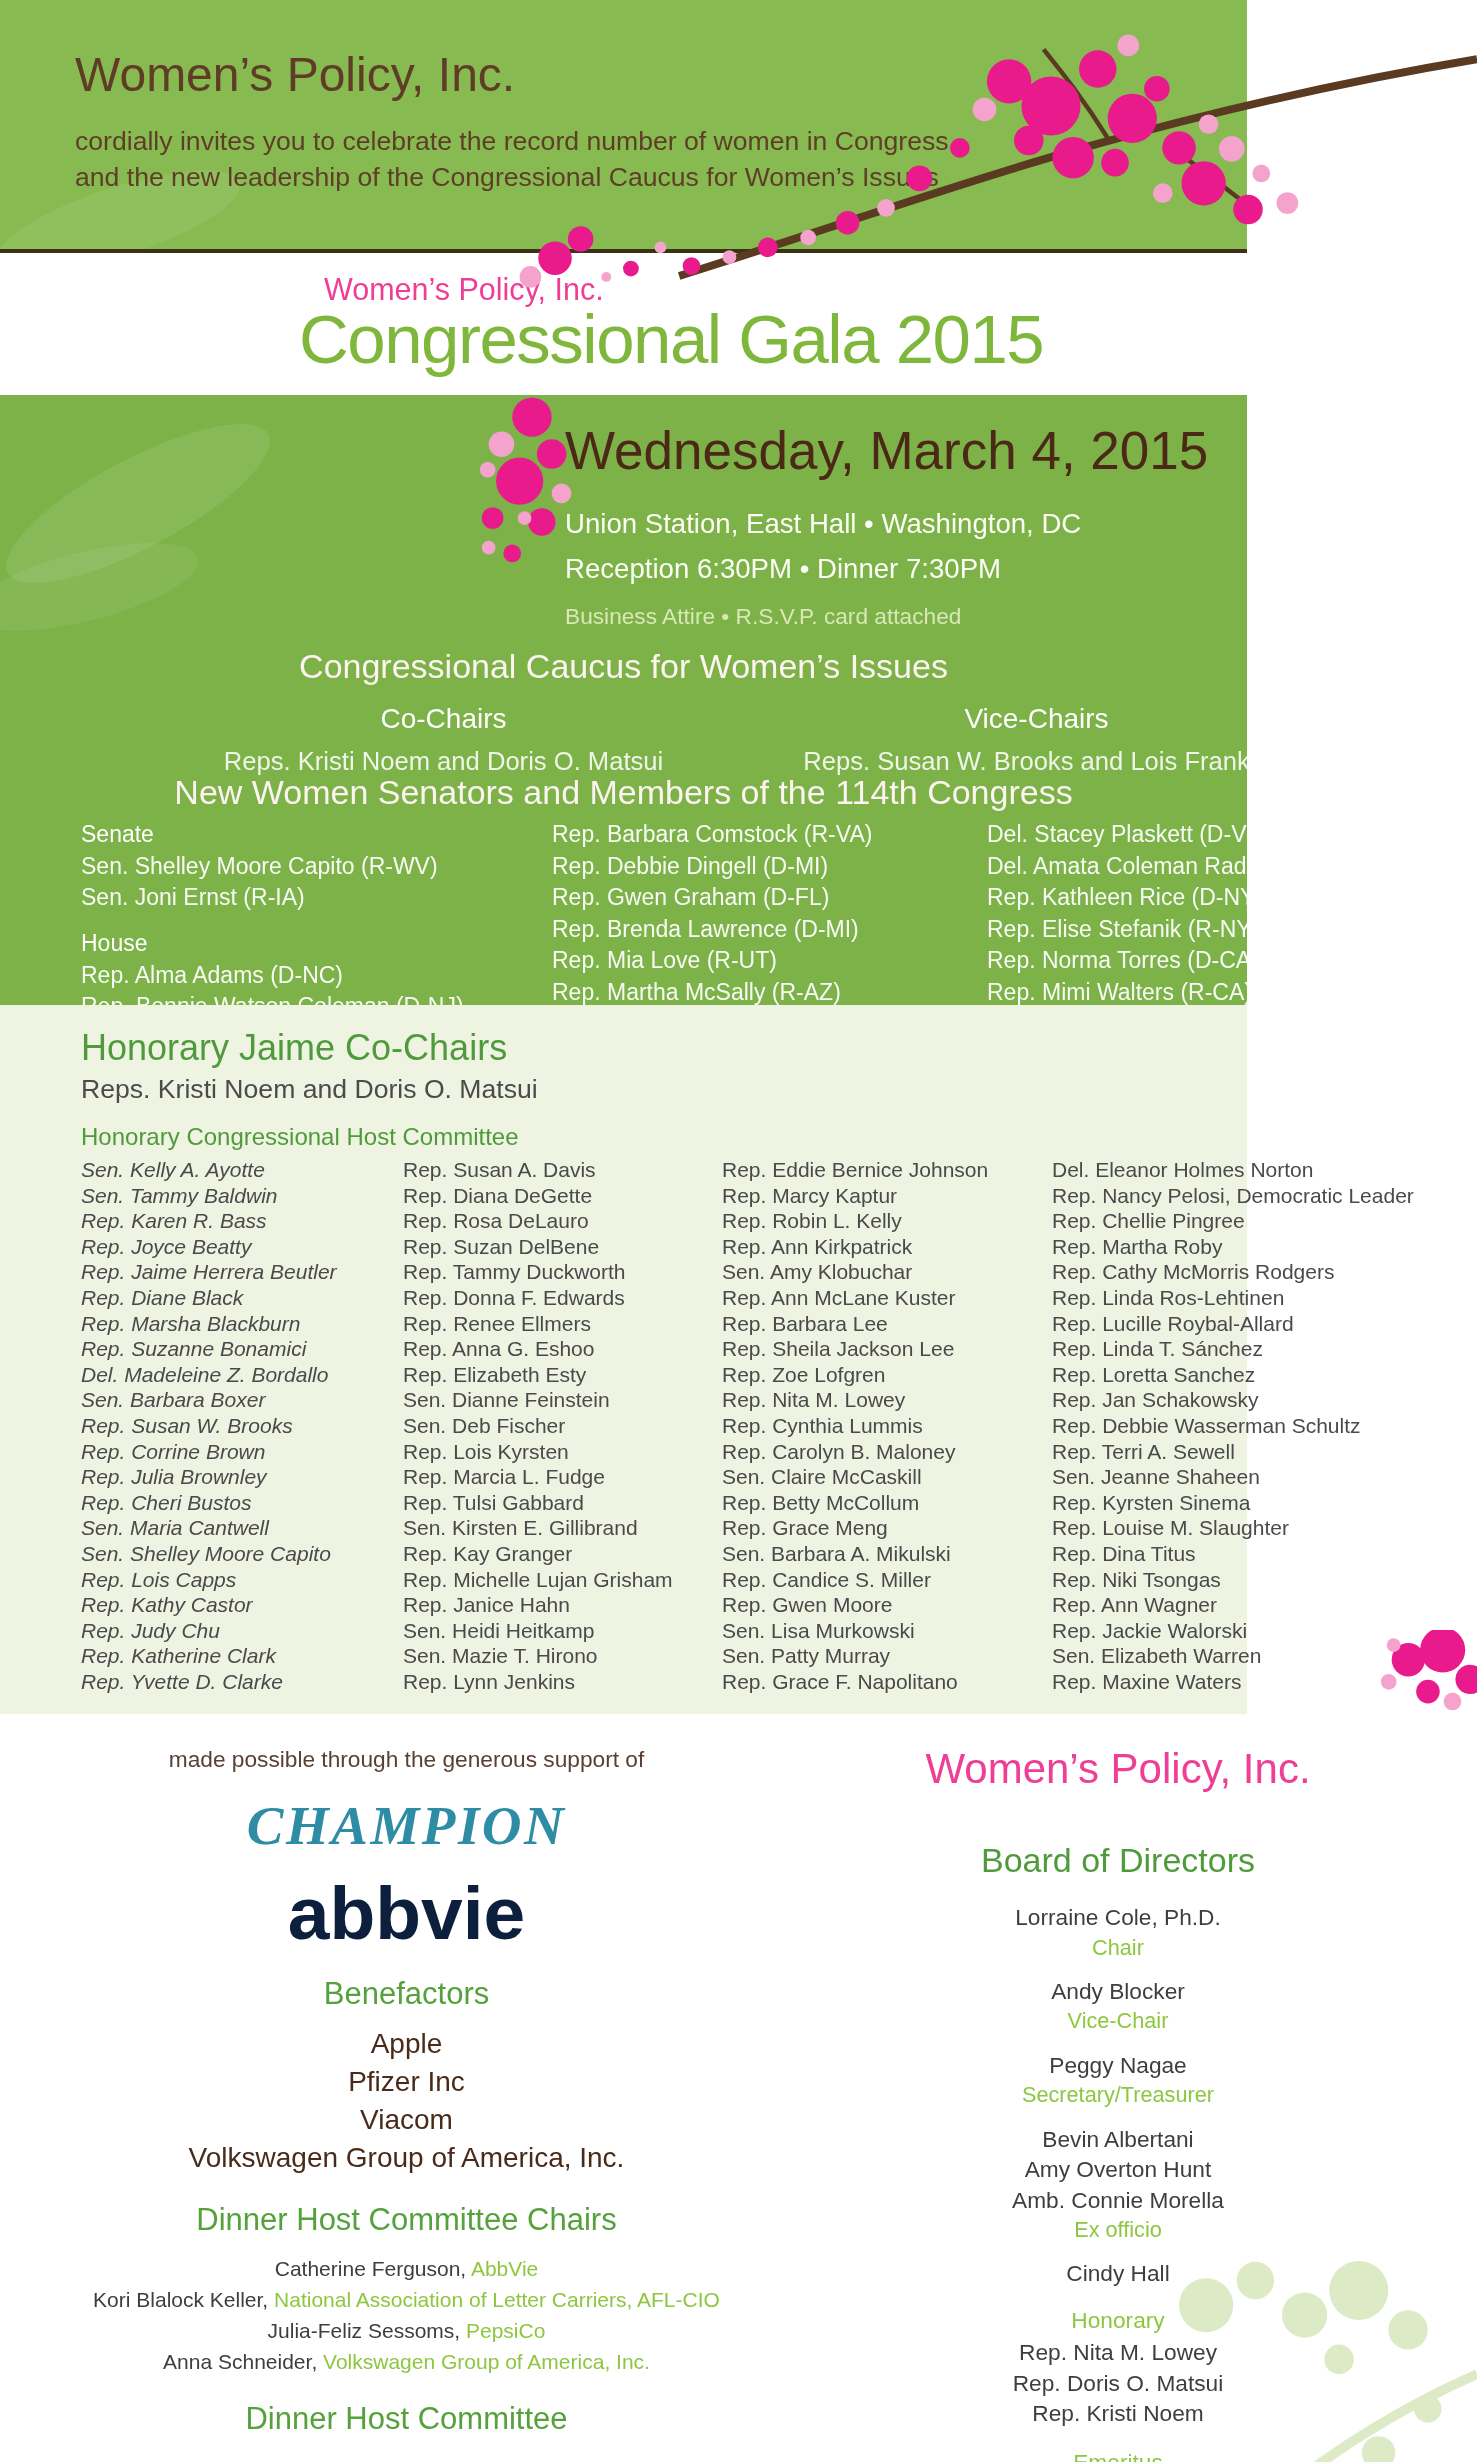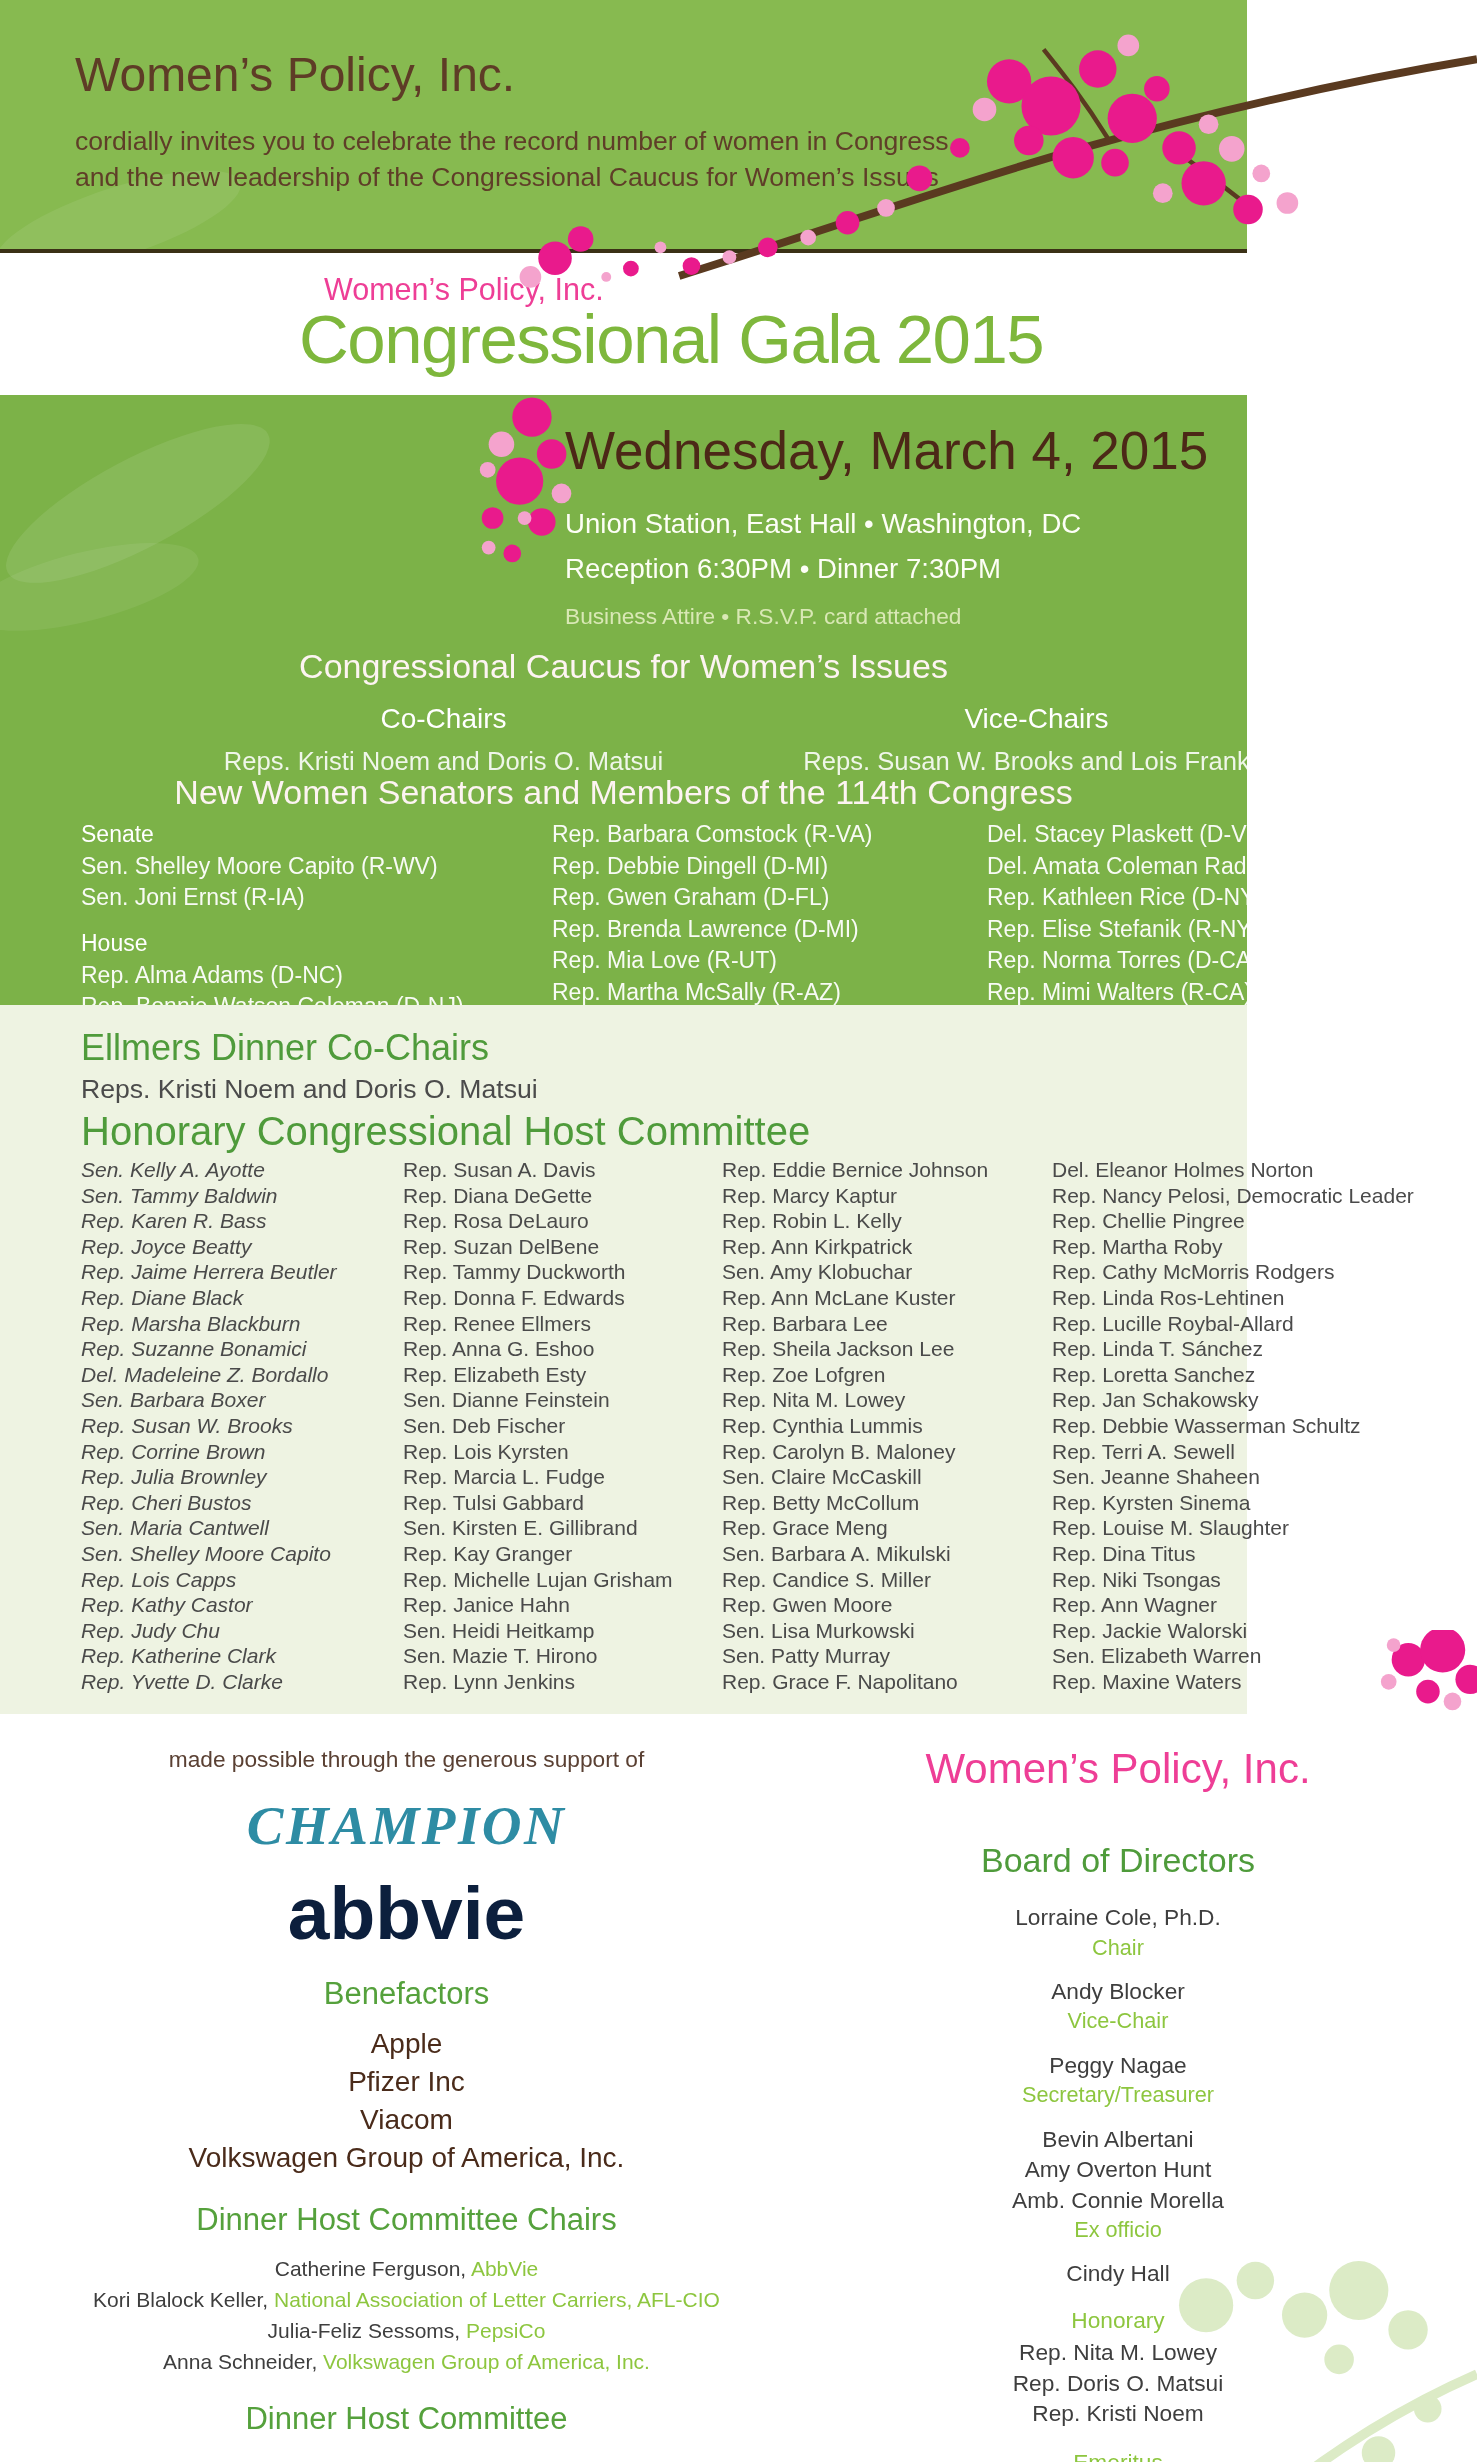--- a/index.html
+++ b/index.html
@@ -62,21 +62,21 @@
   .nm-col .grp-label{color:#ffffff;}
   .nm-col.c1{left:81px;width:468px;}
   .nm-col.c2{left:552px;width:428px;}
   .nm-col.c3{left:987px;width:483px;}
   .nm-gap{height:14.8px;}
 
   
   #sec-pale{top:1005px;height:709px;background:var(--pale);}
   .hp-title{position:absolute;left:81px;top:21.7px;font-size:36px;color:var(--heading-green);}
   .hp-sub{position:absolute;left:81px;top:69px;font-size:26.6px;color:#4b4b4b;}
-  .hp-title2{position:absolute;left:81px;top:104px;font-size:40px;color:var(--heading-green);}
+  .hp-title2{position:absolute;left:81px;top:118px;font-size:24px;color:var(--heading-green);}
   .hc-grid{position:absolute;left:81px;top:152px;display:flex;}
   .hc-col{font-size:21px;line-height:25.6px;color:var(--list-dark);}
   .hc-col.c1{width:322px;font-style:italic;} .hc-col.c2{width:319px;} .hc-col.c3{width:330px;} .hc-col.c4{width:424px;}
 
   
   #sec-white{top:1714px;height:941px;background:#ffffff;}
   .sup-col{position:absolute;left:64px;top:0;width:685px;text-align:center;}
   .sup-intro{margin-top:31.5px;font-size:22.7px;color:#5a4033;}
   .sup-champion{margin-top:21px;font-family:"Liberation Serif", serif;font-weight:bold;font-size:55px;letter-spacing:2.5px;color:var(--teal);font-style:italic;}
   .sup-abbvie{margin-top:13.8px;font-size:75px;font-weight:bold;letter-spacing:0px;color:var(--navy);}
@@ -238,21 +238,21 @@
     <div>Del. Stacey Plaskett (D-VI)</div>
         <div>Del. Amata Coleman Radewagen (R-AS)</div>
         <div>Rep. Kathleen Rice (D-NY)</div>
         <div>Rep. Elise Stefanik (R-NY)</div>
         <div>Rep. Norma Torres (D-CA)</div>
         <div>Rep. Mimi Walters (R-CA)</div>
       </div>
   </div>
 
   <div class="sec" id="sec-pale">
-    <div class="hp-title">Ellmers Dinner Co-Chairs</div>
+    <div class="hp-title">Honorary Jaime Co-Chairs</div>
     <div class="hp-sub">Reps. Kristi Noem and Doris O. Matsui</div>
     <div class="hp-title2">Honorary Congressional Host Committee</div>
     <div class="hc-grid">
       <div class="hc-col c1">
           <div>Sen. Kelly A. Ayotte</div>
           <div>Sen. Tammy Baldwin</div>
           <div>Rep. Karen R. Bass</div>
           <div>Rep. Joyce Beatty</div>
           <div>Rep. Jaime Herrera Beutler</div>
           <div>Rep. Diane Black</div>

